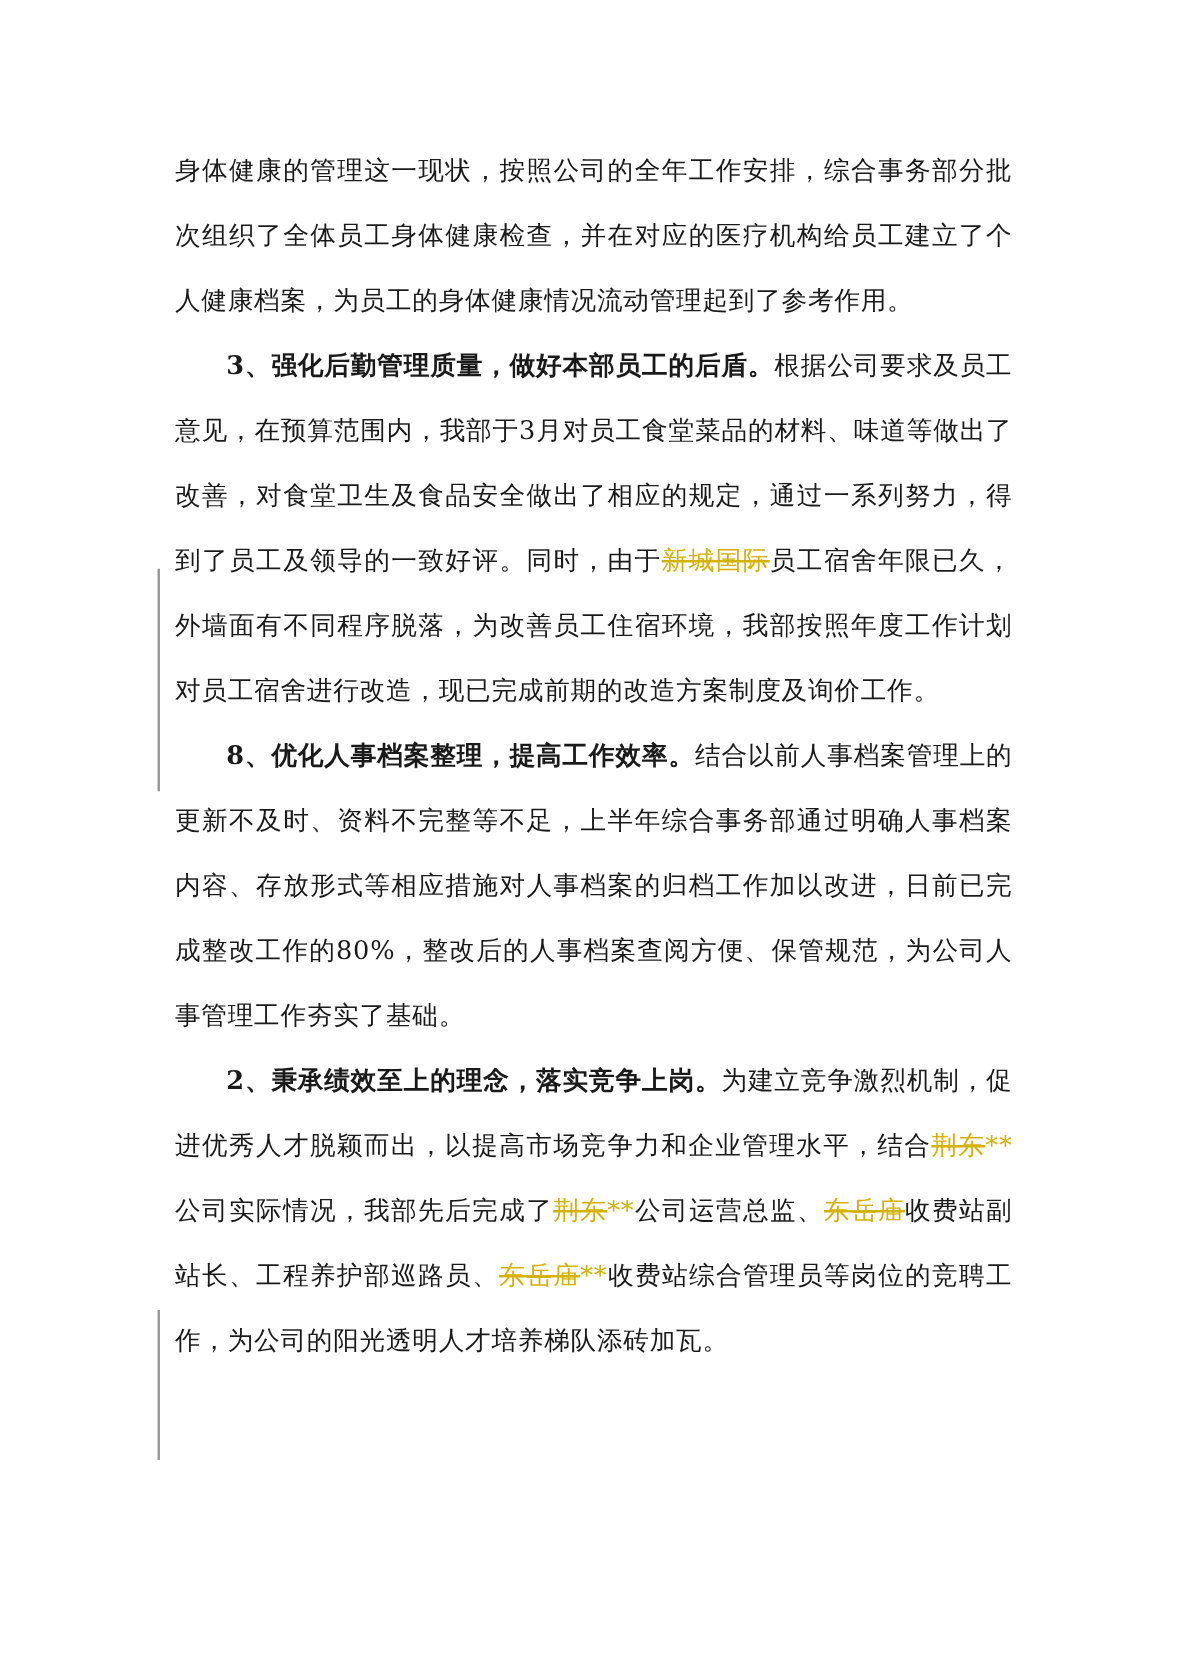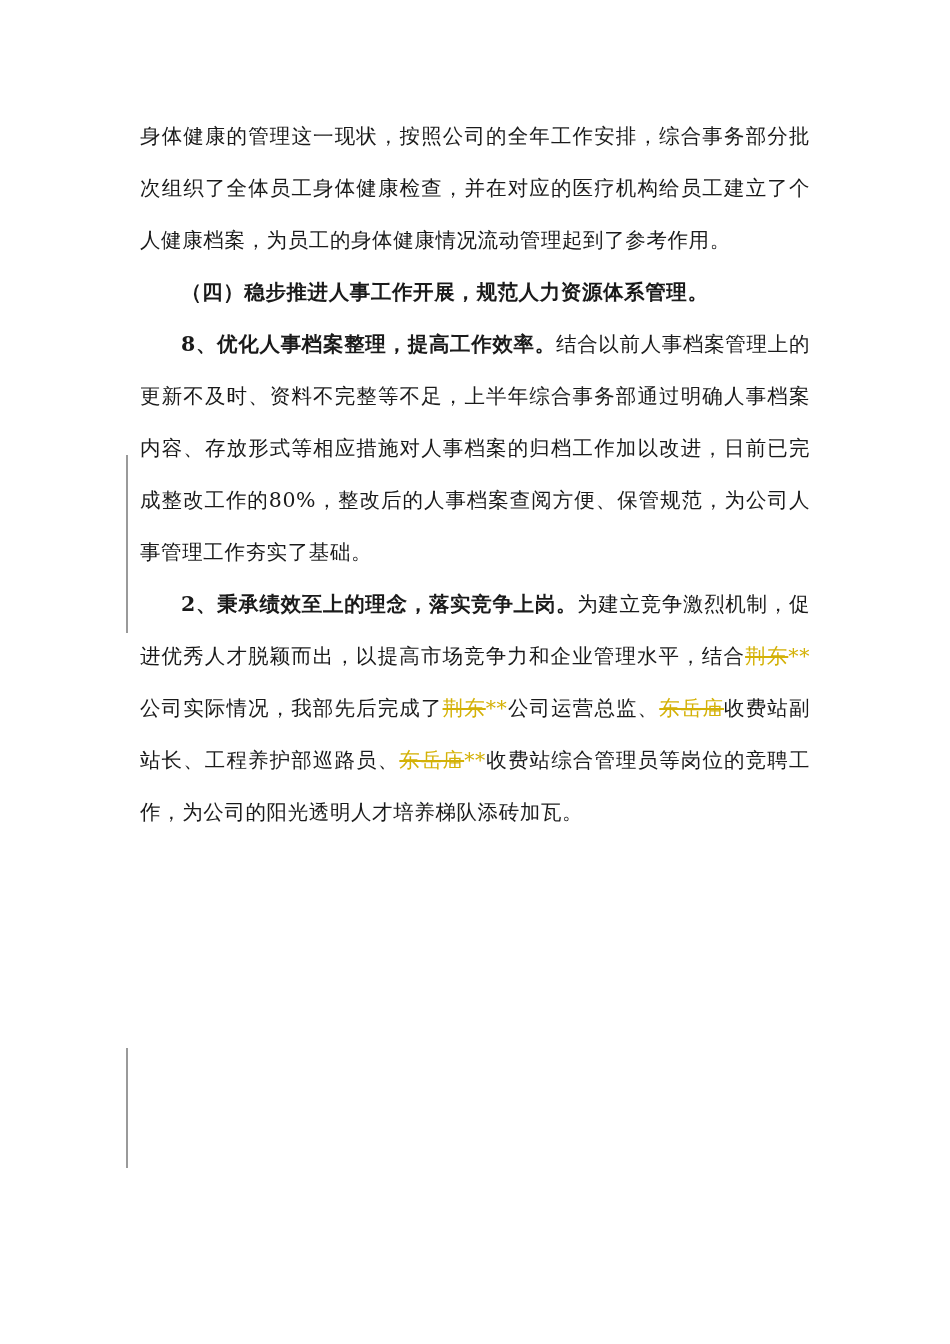--- a/index.html
+++ b/index.html
@@ -53,17 +53,17 @@
   .cb2 { top: 1048px; height: 120px; }
 </style>
 </head>
 <body>
 
 <div class="page">
   <div class="change-bar cb1"></div>
   <div class="change-bar cb2"></div>
   <div class="body-text" id="doc-body">
       <p class=""><span>身体健康的管理这一现状，按照公司的全年工作安排，综合事务部分批次组织了全体员工身体健康检查，并在对应的医疗机构给员工建立了个人健康档案，为员工的身体健康情况流动管理起到了参考作用。</span></p>
-      <p class="indent2"><span class="bold">（四）稳步推进人事工作开展，规范人力资源体系管理。</span></p>
+      <p class="indent2"><span class="bold">3、强化后勤管理质量，做好本部员工的后盾。</span><span>根据公司要求及员工意见，在预算范围内，我部于3月对员工食堂菜品的材料、味道等做出了改善，对食堂卫生及食品安全做出了相应的规定，通过一系列努力，得到了员工及领导的一致好评。同时，由于</span><span class="redacted">新城国际</span><span>员工宿舍年限已久，外墙面有不同程序脱落，为改善员工住宿环境，我部按照年度工作计划对员工宿舍进行改造，现已完成前期的改造方案制度及询价工作。</span></p>
       <p class="indent2"><span class="bold">8、优化人事档案整理，提高工作效率。</span><span>结合以前人事档案管理上的更新不及时、资料不完整等不足，上半年综合事务部通过明确人事档案内容、存放形式等相应措施对人事档案的归档工作加以改进，日前已完成整改工作的80%，整改后的人事档案查阅方便、保管规范，为公司人事管理工作夯实了基础。</span></p>
       <p class="indent2"><span class="bold">2、秉承绩效至上的理念，落实竞争上岗。</span><span>为建立竞争激烈机制，促进优秀人才脱颖而出，以提高市场竞争力和企业管理水平，结合</span><span class="redacted">荆东</span><span class="redacted-plain">**</span><span>公司实际情况，我部先后完成了</span><span class="redacted">荆东</span><span class="redacted-plain">**</span><span>公司运营总监、</span><span class="redacted">东岳庙</span><span>收费站副站长、工程养护部巡路员、</span><span class="redacted">东岳庙</span><span class="redacted-plain">**</span><span>收费站综合管理员等岗位的竞聘工作，为公司的阳光透明人才培养梯队添砖加瓦。</span></p>
     </div>
 </div>
 
 </body></html>

